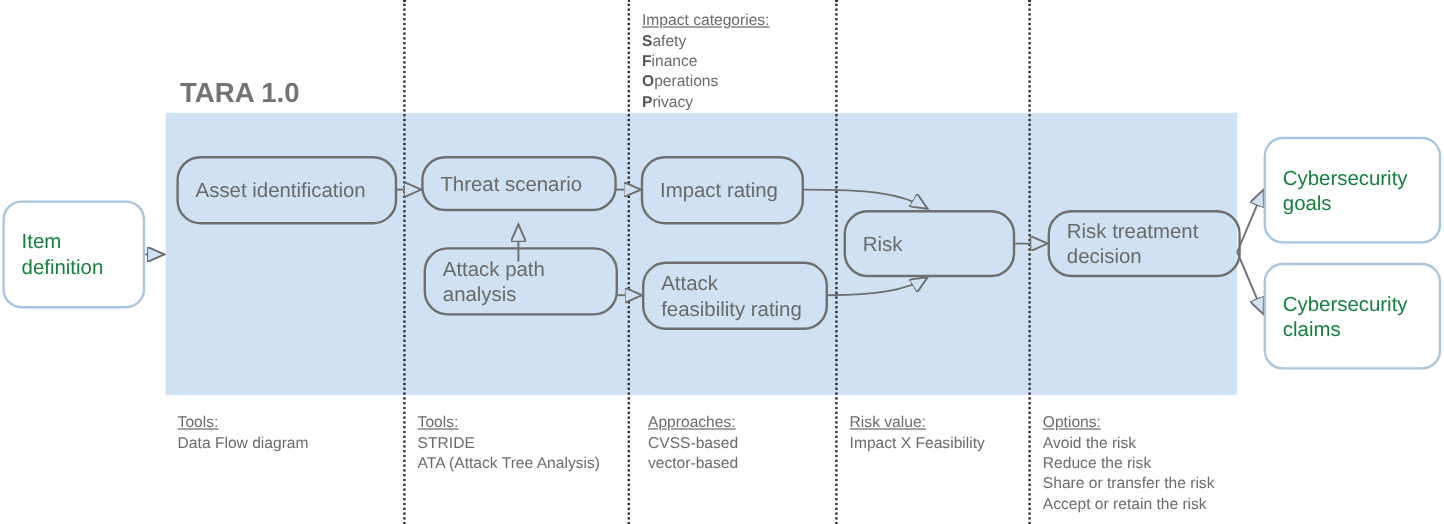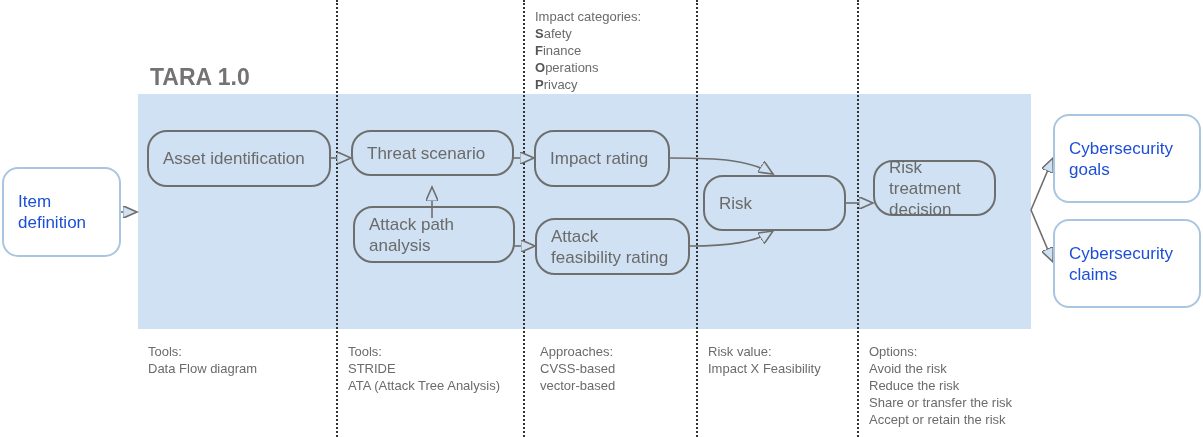--- a/index.html
+++ b/index.html
@@ -5,23 +5,23 @@
   html, body { margin: 0; padding: 0; background: #ffffff; }
   body { width: 1203px; height: 437px; position: relative; overflow: hidden;
          font-family: "Liberation Sans", sans-serif; color: #6b6b6b; }
   .abs { position: absolute; }
   .tara-bg { left: 138px; top: 94px; width: 893px; height: 235px; background: #cfe1f2; }
   .tara-title { left: 150px; top: 64px; font-size: 23px; font-weight: bold; color: #737373; }
   .vline { top: 0; width: 0; height: 437px; border-left: 2px dotted #333; }
   .box { box-sizing: border-box; border: 2px solid #6e6e6e; border-radius: 20px;
          font-size: 17px; color: #6a6a6a; display: flex; align-items: center;
          padding-left: 14px; line-height: 21px; }
-  .box.ext { border: 2px solid #a9c6e0; background: #fff; border-radius: 16px; color: #1d4ed8; }
+  .box.ext { border: 2px solid #a9c6e0; background: #fff; border-radius: 16px; color: #15803d; }
   .note { font-size: 13px; color: #6b6b6b; line-height: 17px; }
-  .note .h { }
+  .note .h { text-decoration: underline; }
   .note .b { font-weight: bold; color: #555; }
   svg.arrows { position: absolute; left: 0; top: 0; }
 </style>
 </head>
 <body>
 
 <div class="abs tara-bg"></div>
 <div class="abs tara-title">TARA 1.0</div>
 
 <div class="abs vline" style="left:336px"></div>
@@ -82,21 +82,21 @@
   <div>
       <div>Attack</div>
       <div>feasibility rating</div>
     </div>
 </div>
 <div class="abs box" style="left:703px; top:175px; width:143px; height:56px">
   <div>
       <div>Risk</div>
     </div>
 </div>
-<div class="abs box" style="left:873px; top:160px; width:123px; height:56px">
+<div class="abs box" style="left:873px; top:175px; width:161px; height:56px">
   <div>
       <div>Risk treatment</div>
       <div>decision</div>
     </div>
 </div>
 <div class="abs box ext" style="left:1053px; top:114px; width:148px; height:89px">
   <div>
       <div>Cybersecurity</div>
       <div>goals</div>
     </div>

